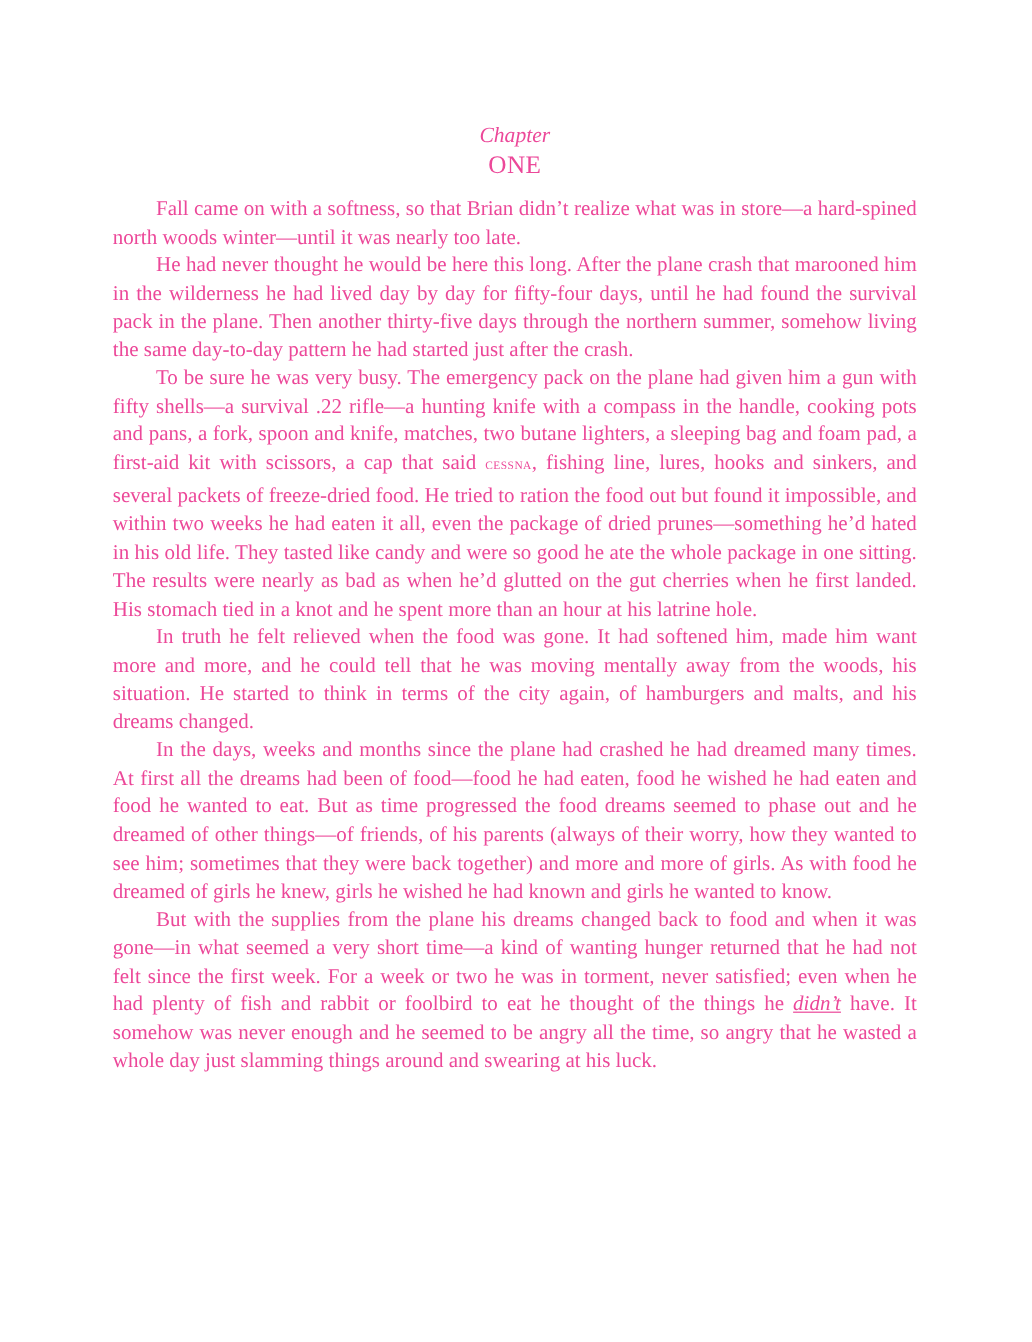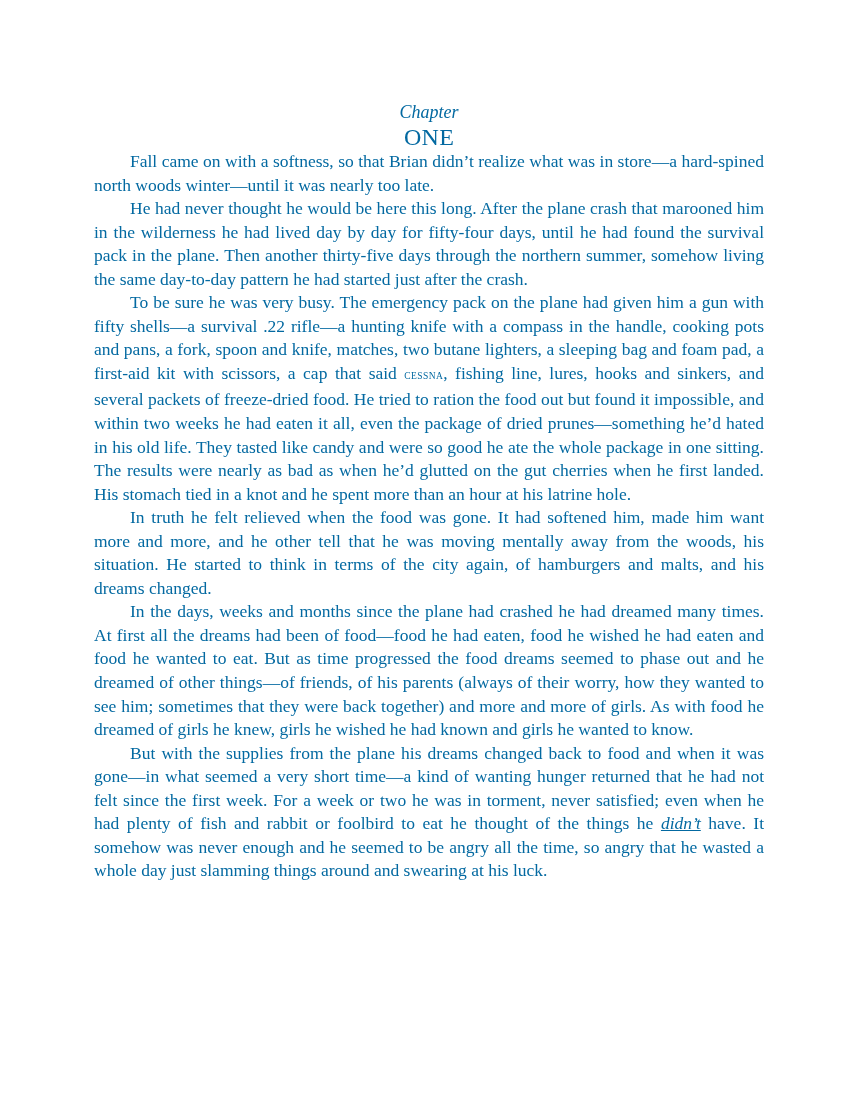--- a/index.html
+++ b/index.html
@@ -7,42 +7,42 @@
     padding: 0;
     background: #ffffff;
   }
   .page {
     position: relative;
     width: 860px;
     height: 1118px;
     background: #ffffff;
     overflow: hidden;
     font-family: "Liberation Serif", "DejaVu Serif", serif;
-    color: #0369a1;
+    color: #ec4899;
   }
   .content {
     width: 670px;
     margin-left: 94px;
     padding-top: 101px;
     box-sizing: content-box;
   }
   .chapter-label {
     text-align: center;
     font-style: italic;
     font-size: 18px;
     line-height: 23px;
   }
   .chapter-number {
     text-align: center;
-    font-size: 24px;
+    font-size: 21px;
     line-height: 26px;
     letter-spacing: 0.3px;
   }
   .body-text {
-    margin-top: 0;
+    margin-top: 12px;
     font-size: 17.5px;
     line-height: 23.55px;
     text-align: justify;
     hyphens: none;
   }
   .body-text p {
     margin: 0;
     padding: 0;
     text-indent: 36px;
   }
@@ -59,18 +59,18 @@
 <body>
 
 <div class="page">
   <div class="content">
     <div class="chapter-label">Chapter</div>
     <div class="chapter-number">ONE</div>
     <div class="body-text" id="paragraphs">
         <p><span>Fall came on with a softness, so that Brian didn’t realize what was in store—a hard-spined north woods winter—until it was nearly too late.</span></p>
         <p><span>He had never thought he would be here this long. After the plane crash that marooned him in the wilderness he had lived day by day for fifty-four days, until he had found the survival pack in the plane. Then another thirty-five days through the northern summer, somehow living the same day-to-day pattern he had started just after the crash.</span></p>
         <p><span>To be sure he was very busy. The emergency pack on the plane had given him a gun with fifty shells—a survival .22 rifle—a hunting knife with a compass in the handle, cooking pots and pans, a fork, spoon and knife, matches, two butane lighters, a sleeping bag and foam pad, a first-aid kit with scissors, a cap that said </span><span class="seg-smallcaps">CESSNA</span><span>, fishing line, lures, hooks and sinkers, and several packets of freeze-dried food. He tried to ration the food out but found it impossible, and within two weeks he had eaten it all, even the package of dried prunes—something he’d hated in his old life. They tasted like candy and were so good he ate the whole package in one sitting. The results were nearly as bad as when he’d glutted on the gut cherries when he first landed. His stomach tied in a knot and he spent more than an hour at his latrine hole.</span></p>
-        <p><span>In truth he felt relieved when the food was gone. It had softened him, made him want more and more, and he other tell that he was moving mentally away from the woods, his situation. He started to think in terms of the city again, of hamburgers and malts, and his dreams changed.</span></p>
+        <p><span>In truth he felt relieved when the food was gone. It had softened him, made him want more and more, and he could tell that he was moving mentally away from the woods, his situation. He started to think in terms of the city again, of hamburgers and malts, and his dreams changed.</span></p>
         <p><span>In the days, weeks and months since the plane had crashed he had dreamed many times. At first all the dreams had been of food—food he had eaten, food he wished he had eaten and food he wanted to eat. But as time progressed the food dreams seemed to phase out and he dreamed of other things—of friends, of his parents (always of their worry, how they wanted to see him; sometimes that they were back together) and more and more of girls. As with food he dreamed of girls he knew, girls he wished he had known and girls he wanted to know.</span></p>
         <p><span>But with the supplies from the plane his dreams changed back to food and when it was gone—in what seemed a very short time—a kind of wanting hunger returned that he had not felt since the first week. For a week or two he was in torment, never satisfied; even when he had plenty of fish and rabbit or foolbird to eat he thought of the things he </span><span class="seg-italic">didn’t</span><span> have. It somehow was never enough and he seemed to be angry all the time, so angry that he wasted a whole day just slamming things around and swearing at his luck.</span></p>
       </div>
   </div>
 </div>
 
 </body></html>

